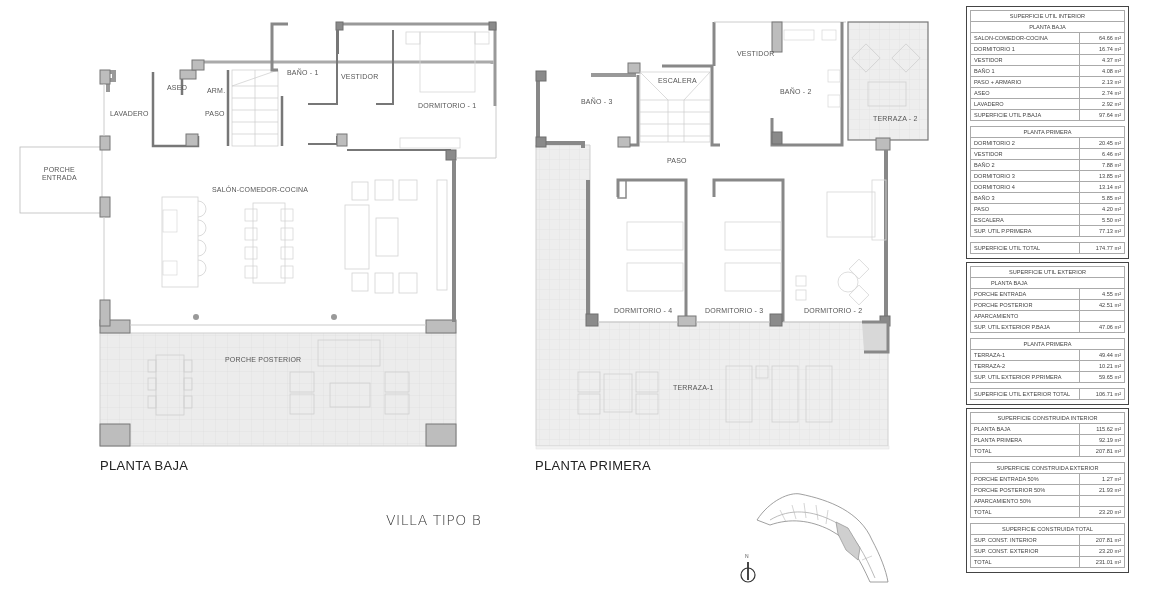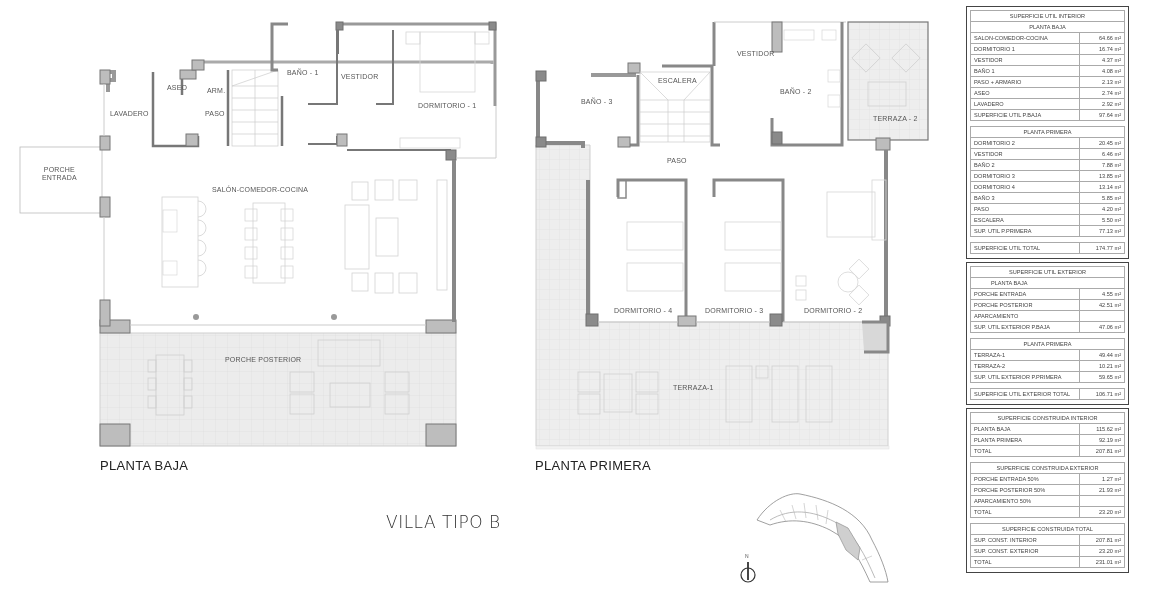--- a/index.html
+++ b/index.html
@@ -2,21 +2,21 @@
 <html><head>
 <meta charset="utf-8">
 <style>
   * { box-sizing: border-box; margin: 0; padding: 0; }
   html, body { width: 1165px; height: 590px; background: #ffffff; overflow: hidden; }
   body { position: relative; font-family: "Liberation Sans", sans-serif; color: #333; }
 
   .plan { position: absolute; top: 0; left: 0; }
   .room-label { position: absolute; font-size: 7px; color: #555; letter-spacing: 0.2px; white-space: nowrap; font-family: "Liberation Sans", sans-serif; }
   .plan-title { position: absolute; font-size: 13px; color: #222; letter-spacing: 0.3px; font-family: "Liberation Sans", sans-serif; }
-  .villa-title { position: absolute; left: 386px; top: 512px; font-size: 17px; color: #333; letter-spacing: 0.5px; font-family: "DejaVu Sans", sans-serif; font-weight: 300; }
+  .villa-title { position: absolute; left: 386px; top: 512px; font-size: 14px; color: #333; letter-spacing: 0.5px; font-family: "DejaVu Sans", sans-serif; font-weight: 300; }
 
   
   .tables { position: absolute; left: 966px; top: 6px; width: 163px; }
   .tblock { border: 1.5px solid #444; padding: 3px 3px 4px 3px; margin-bottom: 3px; background: #fff; }
   .tbl { width: 100%; border-collapse: collapse; font-size: 5.6px; color: #444; margin-bottom: 5px; }
   .tbl:last-child { margin-bottom: 0; }
   .tbl td, .tbl th { border: 0.6px solid #aaa; padding: 1.5px 3px; height: 11px; line-height: 7px; white-space: nowrap; }
   .tbl th { font-weight: normal; text-align: center; }
   .tbl td.v { text-align: right; width: 45px; }
   .tbl tr.sub th { text-align: center; }

